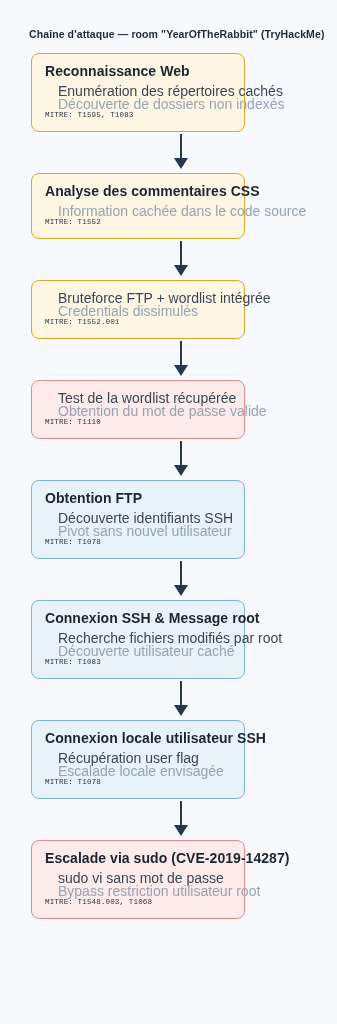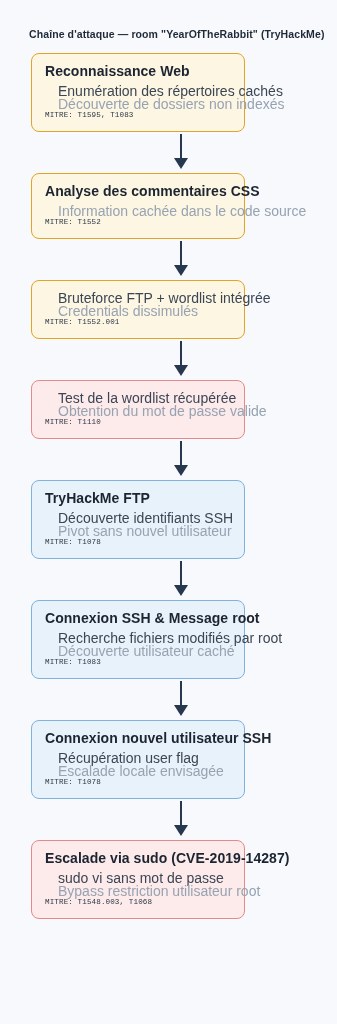--- a/index.html
+++ b/index.html
@@ -144,41 +144,41 @@
       <div class="node red">
         <div class="node-line">Test de la wordlist récupérée</div>
         <div class="node-line sub">Obtention du mot de passe valide</div>
         <div class="node-mitre">MITRE: T1110</div>
       </div>
       <div class="connector">
         <div class="shaft"></div>
         <div class="head"></div>
       </div>
       <div class="node blue">
-        <div class="node-title">TryHackMe FTP</div>
+        <div class="node-title">Obtention FTP</div>
         <div class="node-line">Découverte identifiants SSH</div>
         <div class="node-line sub">Pivot sans nouvel utilisateur</div>
         <div class="node-mitre">MITRE: T1078</div>
       </div>
       <div class="connector">
         <div class="shaft"></div>
         <div class="head"></div>
       </div>
       <div class="node blue">
         <div class="node-title">Connexion SSH &amp; Message root</div>
         <div class="node-line">Recherche fichiers modifiés par root</div>
         <div class="node-line sub">Découverte utilisateur caché</div>
         <div class="node-mitre">MITRE: T1083</div>
       </div>
       <div class="connector">
         <div class="shaft"></div>
         <div class="head"></div>
       </div>
       <div class="node blue">
-        <div class="node-title">Connexion nouvel utilisateur SSH</div>
+        <div class="node-title">Connexion locale utilisateur SSH</div>
         <div class="node-line">Récupération user flag</div>
         <div class="node-line sub">Escalade locale envisagée</div>
         <div class="node-mitre">MITRE: T1078</div>
       </div>
       <div class="connector">
         <div class="shaft"></div>
         <div class="head"></div>
       </div>
       <div class="node red">
         <div class="node-title">Escalade via sudo (CVE-2019-14287)</div>

